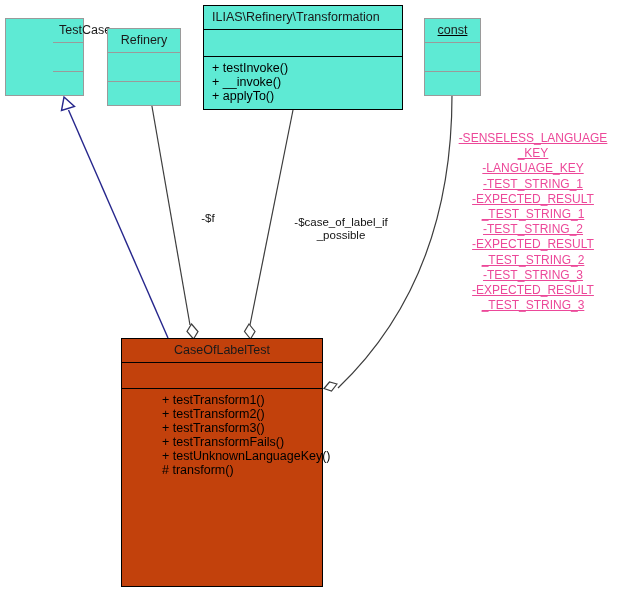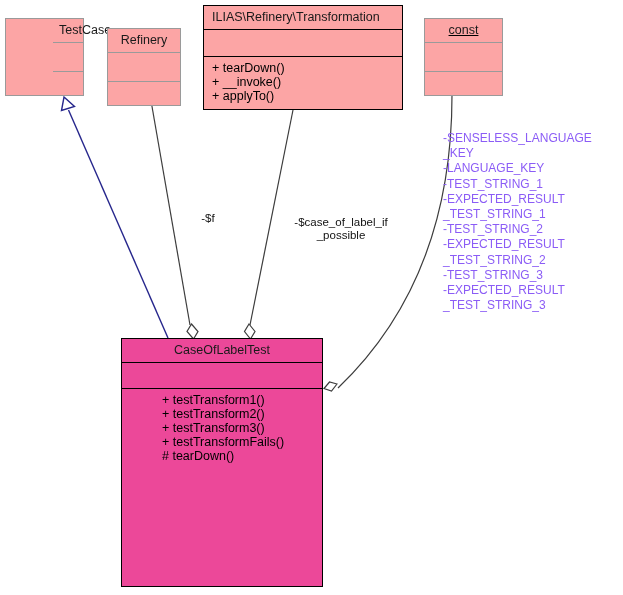--- a/index.html
+++ b/index.html
@@ -20,21 +20,21 @@
     position: absolute;
     left: 0; top: 0;
     width: 623px;
     height: 595px;
   }
 
   
   .uml-class {
     position: absolute;
     box-sizing: border-box;
-    background: #fca5a5;
+    background: #5eead4;
     border: 1px solid #9a9a9a;
     display: flex;
     flex-direction: column;
   }
   .uml-class .uml-title {
     box-sizing: border-box;
     text-align: center;
     font-size: 12.5px;
     color: #1a1a1a;
     padding: 4px 6px 5px 6px;
@@ -63,21 +63,21 @@
     border: 1.5px solid #000000;
   }
   .uml-class.strong .uml-title,
   .uml-class.strong .uml-attrs {
     border-bottom: 1.5px solid #000000;
   }
   .uml-class.strong .uml-title { text-align: left; padding-left: 8px; }
 
   
   .uml-class.primary {
-    background: #ec4899;
+    background: #c2410c;
     border: 1.5px solid #000000;
   }
   .uml-class.primary .uml-title,
   .uml-class.primary .uml-attrs {
     border-bottom: 1.5px solid #000000;
   }
 
   .op-line {
     white-space: nowrap;
   }
@@ -91,23 +91,24 @@
     font-size: 11.5px;
     line-height: 13px;
     color: #111111;
     text-align: center;
     white-space: pre-line;
   }
   .const-label {
     position: absolute;
     font-size: 12px;
     line-height: 15.2px;
-    color: #8b5cf6;
-    text-align: left;
+    color: #ec4899;
+    text-align: center;
     white-space: pre-line;
+    text-decoration: underline;
   }
 
   
   #edges {
     position: absolute;
     left: 0; top: 0;
     width: 623px;
     height: 595px;
     pointer-events: none;
   }
@@ -149,27 +150,27 @@
   <div class="uml-class" style="left:107px; top:18px; width:74px; height:78px;margin-top:10px;">
     <div class="uml-title">Refinery</div>
     <div class="uml-attrs" style="height:29px;"></div>
     <div class="uml-ops"></div>
   </div>
 
   <div class="uml-class strong" style="left:203px; top:5px; width:200px; height:105px;">
     <div class="uml-title">ILIAS\Refinery\Transformation</div>
     <div class="uml-attrs" style="height:27px;"></div>
     <div class="uml-ops" style="padding-left:8px; padding-top:4px;">
-      <div class="op-line">+ tearDown()</div>
+      <div class="op-line">+ testInvoke()</div>
       <div class="op-line">+ __invoke()</div>
       <div class="op-line">+ applyTo()</div>
     </div>
   </div>
 
-  <div class="uml-class" style="left:424px; top:18px; width:79px; height:78px;text-decoration:underline;">
+  <div class="uml-class" style="left:424px; top:18px; width:57px; height:78px;text-decoration:underline;">
     <div class="uml-title">const</div>
     <div class="uml-attrs" style="height:29px;"></div>
     <div class="uml-ops"></div>
   </div>
 
   <div class="edge-label" style="left:178px; top:212px; width:60px;">-$f</div>
 
   <div class="edge-label" style="left:277px; top:216px; width:128px;">-$case_of_label_if
 _possible</div>
 
@@ -187,17 +188,18 @@
 _TEST_STRING_3</div>
 
   <div class="uml-class primary" style="left:121px; top:338px; width:202px; height:249px;">
     <div class="uml-title">CaseOfLabelTest</div>
     <div class="uml-attrs" style="height:26px;"></div>
     <div class="uml-ops" style="padding-left:6px; padding-top:4px;margin-left:34px;">
       <div class="op-line">+ testTransform1()</div>
       <div class="op-line">+ testTransform2()</div>
       <div class="op-line">+ testTransform3()</div>
       <div class="op-line">+ testTransformFails()</div>
-      <div class="op-line"># tearDown()</div>
+      <div class="op-line">+ testUnknownLanguageKey()</div>
+      <div class="op-line"># transform()</div>
     </div>
   </div>
 
 </div>
 
 </body></html>

